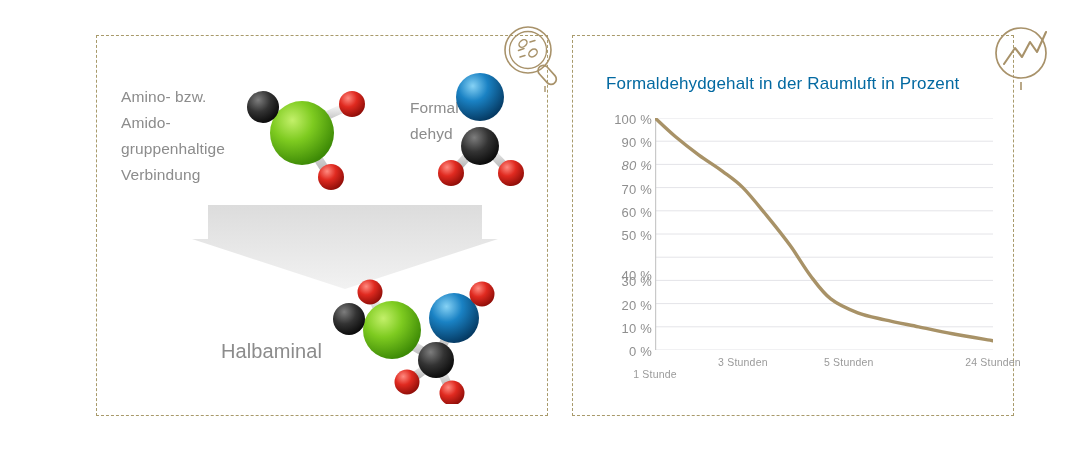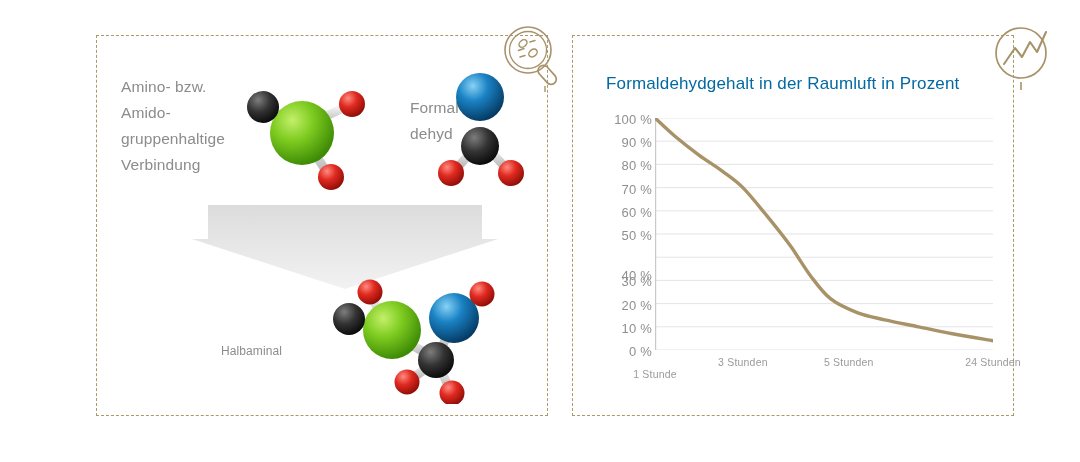--- a/index.html
+++ b/index.html
@@ -34,23 +34,23 @@
 
   
   .lbl {
     position: absolute;
     color: #8c8c8c;
     font-size: 15.5px;
     line-height: 26px;
     white-space: pre-line;
     letter-spacing: .1px;
   }
-  #label-amino { left: 121px; top: 74px; width: 180px; }
+  #label-amino { left: 121px; top: 84px; width: 180px; }
   #label-formaldehyd { left: 378px; top: 95px; width: 110px; margin-left: 32px; }
-  #label-halbaminal { left: 221px; top: 338px; width: 150px; font-size: 12px; }
+  #label-halbaminal { left: 221px; top: 338px; width: 150px; font-size: 20px; }
 
   
   #arrow-down {
     position: absolute;
     left: 190px; top: 203px;
     width: 310px; height: 88px;
   }
 
   
   .molecule { position: absolute; }
@@ -216,21 +216,21 @@
     <polyline points="16,44 27,28 34,37 42,22 49,32 58,12" fill="none" stroke="#a8926a" stroke-width="2.1" stroke-linecap="round" stroke-linejoin="round"></polyline>
     <line x1="33" y1="62" x2="33" y2="70" stroke="#a8926a" stroke-width="1.6"></line>
   </svg>
 
   <div id="chart-title">Formaldehydgehalt in der Raumluft in Prozent</div>
 
   <div id="chart-area">
     <div id="y-axis-labels">
         <div class="ytick" style="top: -6px;">100 %</div>
         <div class="ytick" style="top: 17.2px;">90 %</div>
-        <div class="ytick" style="top: 40.4px;">80 %</div>
+        <div class="ytick" style="top: 40.4px; font-style: italic;">80 %</div>
         <div class="ytick" style="top: 63.6px;">70 %</div>
         <div class="ytick" style="top: 86.8px;">60 %</div>
         <div class="ytick" style="top: 110px;">50 %</div>
         <div class="ytick" style="top: 150px;">40 %</div>
         <div class="ytick" style="top: 156.4px;">30 %</div>
         <div class="ytick" style="top: 179.6px;">20 %</div>
         <div class="ytick" style="top: 202.8px;">10 %</div>
         <div class="ytick" style="top: 226px;">0 %</div>
       </div>
     <svg id="plot" viewBox="0 0 338 232" preserveAspectRatio="none">

